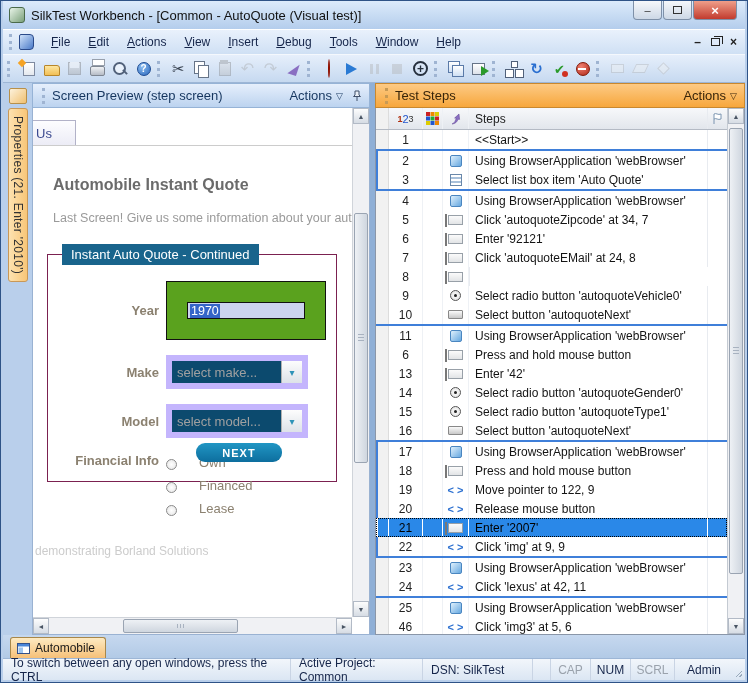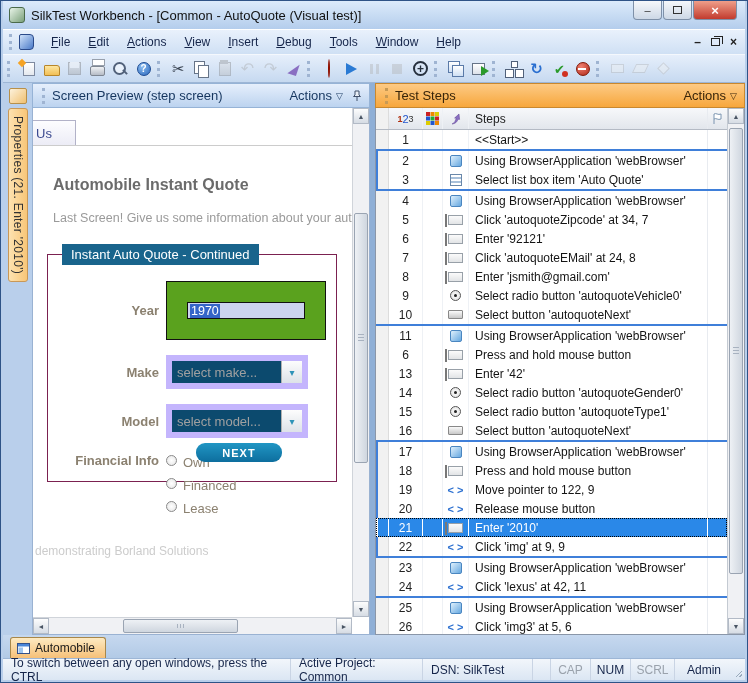--- a/index.html
+++ b/index.html
@@ -105,21 +105,21 @@
   .frm-row{display:flex;align-items:center;margin-bottom:15px}
   .frm-label{width:118px;text-align:right;padding-right:7px;font-size:13px;font-weight:bold;color:#8b8170}
   .year-wrap{border:1px solid #111;background:#5aa21e;padding:20px}
   .year-inner{border:1px solid #111;background:#ccd4ee;width:118px;height:17px;display:flex;align-items:center;padding-left:2px;font-size:12.5px}
   .year-sel{background:#3465c8;color:#fff;padding:0 1px}
   .select{display:flex;width:142px;height:34px;border:6px solid #c4b5fd;background:#0c4a6e}
   .select .val{flex:1;display:flex;align-items:center;padding-left:5px;font-size:13px;color:#a0a0a0}
   .select .btn{width:21px;border-left:1px solid #b0b0b0;background:linear-gradient(#fdfdfd,#dde2e8);
     display:flex;align-items:center;justify-content:center;color:#2e93b8;font-size:10px;font-weight:bold}
   .radios{display:flex;flex-direction:column;gap:8px;padding-top:2px}
-  .radio-row{display:flex;align-items:flex-start;gap:6px}
+  .radio-row{display:flex;align-items:flex-end;gap:22px}
   .radio-circle{width:11px;height:11px;border:1px solid #8a8a8a;border-radius:50%;background:radial-gradient(#fff,#e4e4e4)}
   .radio-lbl{font-size:13px;color:#8b8170}
   .next-btn{position:absolute;left:148px;top:188px;width:86px;height:19px;border-radius:9px;
     background:linear-gradient(#2196c4,#0d6e9e);color:#fff;font-size:11px;font-weight:bold;letter-spacing:1px;
     display:flex;align-items:center;justify-content:center}
   .pg-footer{position:absolute;left:2px;top:436px;font-size:12px;color:#cccccc;white-space:nowrap}
   
   .sb-btn{background:linear-gradient(#fdfdfd,#d6dce4);border:1px solid #b2bac6;color:#4a5564;font-size:7px;
     display:flex;align-items:center;justify-content:center}
   .vsb{position:absolute;top:0;right:0;bottom:17px;width:17px;background:#f0f1f4;border-left:1px solid #d0d4da}
@@ -148,21 +148,21 @@
   .c-cube{width:20px;border-right:1px solid #eef1f5;height:100%}
   .c-icon{width:26px;display:flex;align-items:center;justify-content:center;border-right:1px solid #eef1f5;height:100%}
   .c-text{flex:1;display:flex;align-items:center;padding-left:6px;font-size:12px;color:#141414;white-space:nowrap;overflow:hidden;height:100%}
   .c-flag{width:20px;border-left:1px solid #e8ebf0;height:100%}
   .rows{flex:1;overflow:hidden}
   .row{display:flex;align-items:stretch;height:19px;background:#fff}
   .gsep{height:2px;background:#3f7fd9}
   .row.grp .c-margin{border-left:2px solid #3f7fd9}
   .row.sel{background:#2a88e8;outline:1px dotted #000;outline-offset:-1px}
   .row.sel .c-margin{background:#2a88e8;border-color:#fff}
-  .row.sel .c-num,.row.sel .c-text{color:#ffffff}
+  .row.sel .c-num,.row.sel .c-text{color:#000000}
   .row.sel .c-num,.row.sel .c-cube,.row.sel .c-icon{border-right-color:#fff}
   .row.sel .c-flag{border-left-color:#fff}
   
   .si-browser{width:12px;height:12px;border:1px solid #4a86c0;border-radius:2px;background:linear-gradient(135deg,#dff0fc,#66a8e0)}
   .si-textfield{width:15px;height:10px;border:1px solid #98a0a8;background:linear-gradient(#fbfbfb,#e2e4e6);position:relative}
   .si-textfield::before{content:'';position:absolute;left:-4px;top:-2px;width:2px;height:13px;background:#787878}
   .si-radio{width:11px;height:11px;border:1px solid #555;border-radius:50%;background:radial-gradient(#fff,#ddd);position:relative}
   .si-radio::after{content:'';position:absolute;left:3px;top:3px;width:3px;height:3px;border-radius:50%;background:#222}
   .si-button{width:15px;height:9px;border:1px solid #888;border-radius:1px;background:linear-gradient(#fafafa,#c8c8c8)}
   .si-angle{color:#2a6fd0;font-weight:bold;font-size:11px}
@@ -541,21 +541,20 @@
                 <div class="c-text">Click 'autoquoteEMail' at 24, 8</div>
                 <div class="c-flag"></div>
               </div>
               <div class="row">
                 <div class="c-margin"></div>
                 <div class="c-num">8</div>
                 <div class="c-cube"></div>
                 <div class="c-icon">
                   <span class="si-textfield"></span>
                 </div>
-                <div class="c-text">Enter 'jsmith@gmail.com'</div>
                 <div class="c-flag"></div>
               </div>
               <div class="row">
                 <div class="c-margin"></div>
                 <div class="c-num">9</div>
                 <div class="c-cube"></div>
                 <div class="c-icon">
                   <span class="si-radio"></span>
                 </div>
                 <div class="c-text">Select radio button 'autoquoteVehicle0'</div>
@@ -673,21 +672,21 @@
                 <div class="c-text">Release mouse button</div>
                 <div class="c-flag"></div>
               </div>
               <div class="row grp sel">
                 <div class="c-margin"></div>
                 <div class="c-num">21</div>
                 <div class="c-cube"></div>
                 <div class="c-icon">
                   <span class="si-textfield"></span>
                 </div>
-                <div class="c-text">Enter '2010'</div>
+                <div class="c-text">Enter '2007'</div>
                 <div class="c-flag"></div>
               </div>
               <div class="row grp">
                 <div class="c-margin"></div>
                 <div class="c-num">22</div>
                 <div class="c-cube"></div>
                 <div class="c-icon">
                   <span class="si-angle"></span>
                 </div>
                 <div class="c-text">Click 'img' at 9, 9</div>
@@ -720,21 +719,21 @@
                 <div class="c-num">25</div>
                 <div class="c-cube"></div>
                 <div class="c-icon">
                   <span class="si-browser"></span>
                 </div>
                 <div class="c-text">Using BrowserApplication 'webBrowser'</div>
                 <div class="c-flag"></div>
               </div>
               <div class="row">
                 <div class="c-margin"></div>
-                <div class="c-num">26</div>
+                <div class="c-num">46</div>
                 <div class="c-cube"></div>
                 <div class="c-icon">
                   <span class="si-angle"></span>
                 </div>
                 <div class="c-text">Click 'img3' at 5, 6</div>
                 <div class="c-flag"></div>
               </div>
             </div>
         </div>
         <div class="gvsb">

